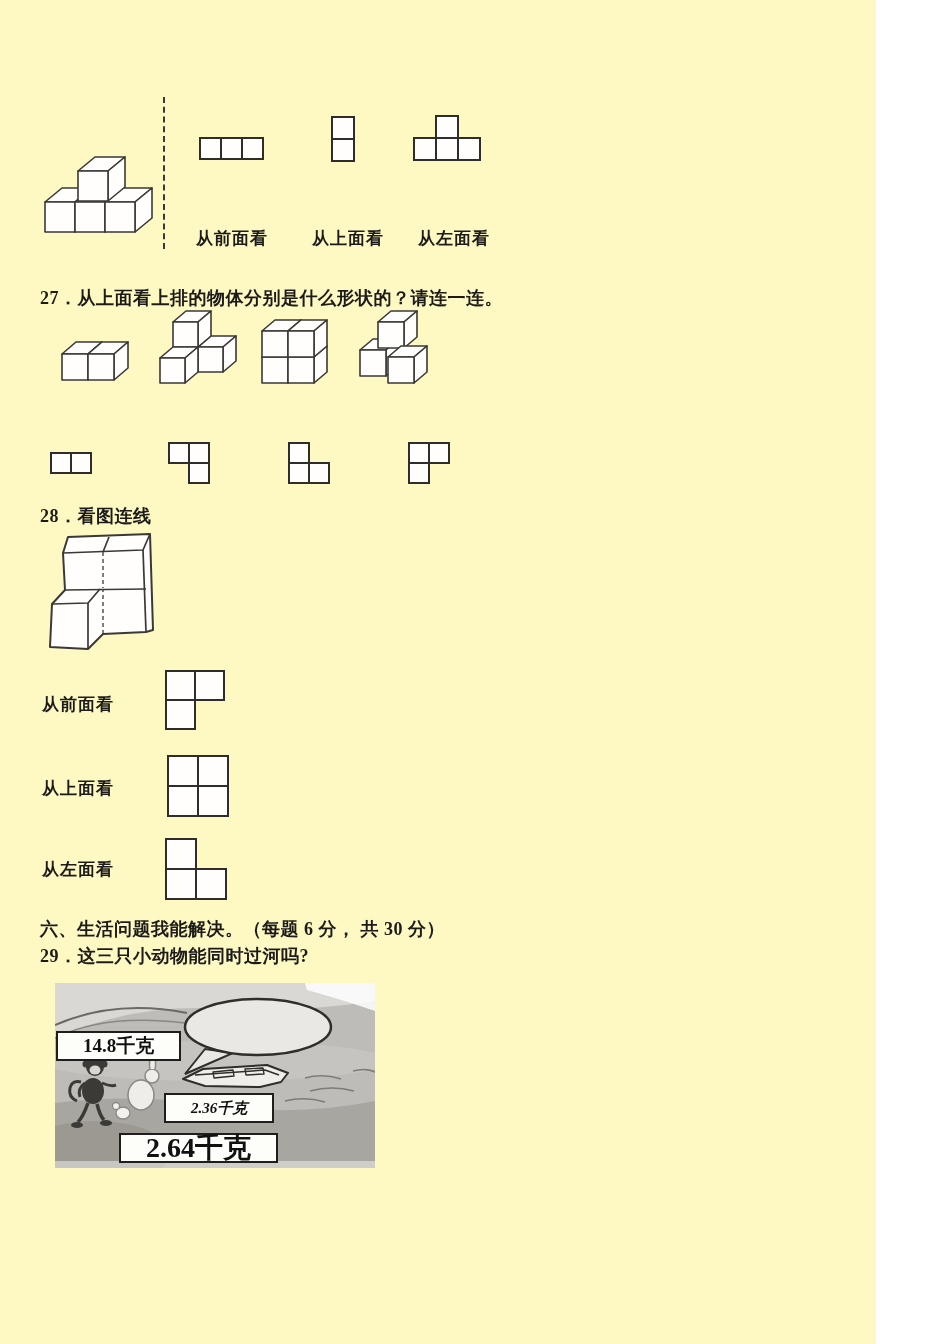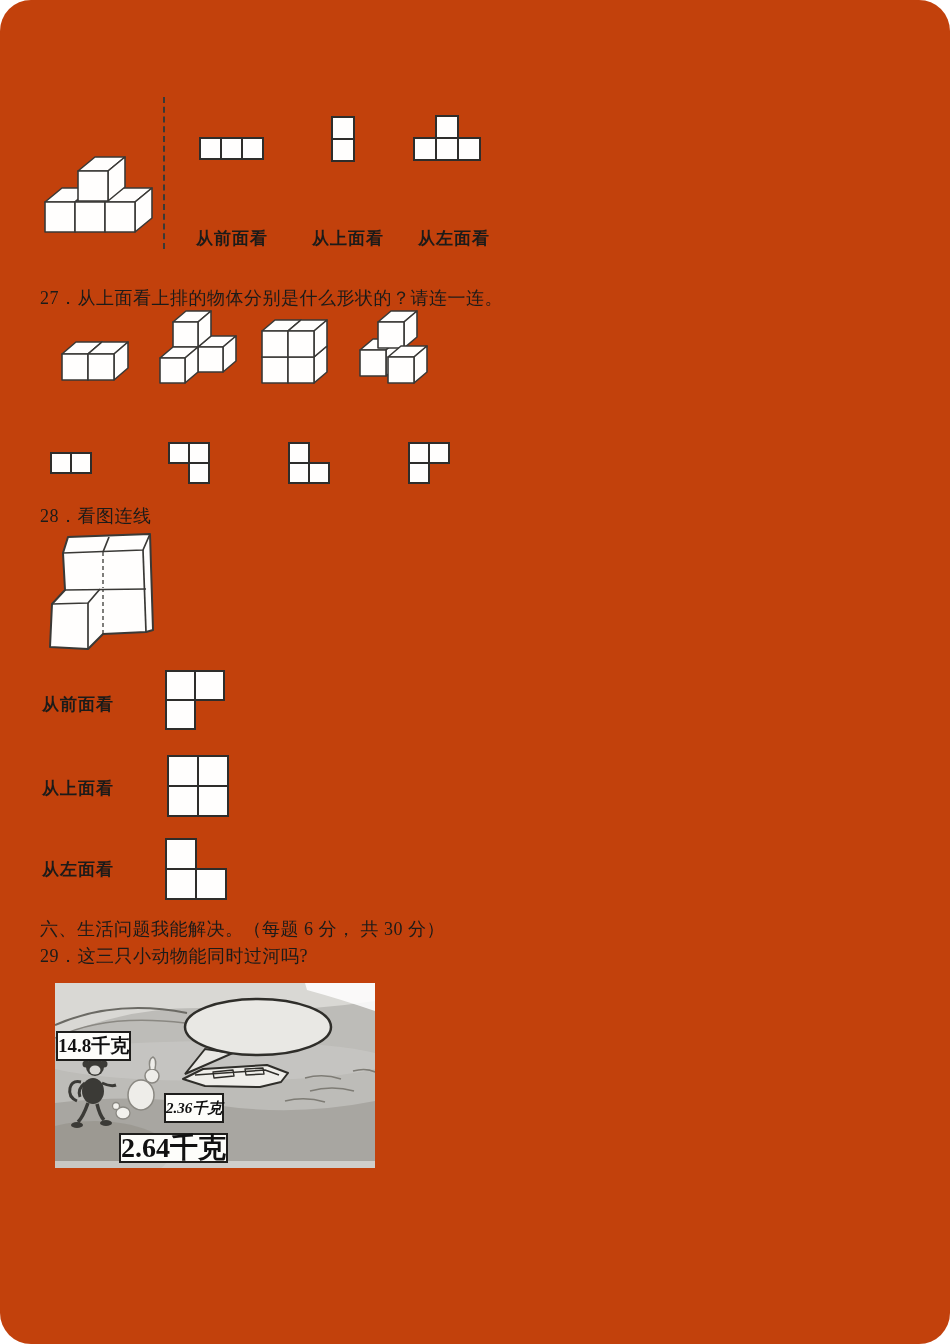--- a/index.html
+++ b/index.html
@@ -1,29 +1,29 @@
 <!DOCTYPE html>
 <html><head>
 <meta charset="utf-8">
 <style>
   html,body{margin:0;padding:0;background:#fff;}
   .page{
-    position:relative;width:950px;height:1344px;background:#c2410c;overflow:hidden;
-    font-family:"Liberation Serif","DejaVu Serif",serif;color:#1c1b19;border-radius:31px;
+    position:relative;width:876px;height:1344px;background:#fef9c3;overflow:hidden;
+    font-family:"Liberation Serif","DejaVu Serif",serif;color:#1c1b19;
   }
-  .qtext{position:absolute;font-size:17px;font-weight:400;letter-spacing:.5px;white-space:nowrap;}
+  .qtext{position:absolute;font-size:17px;font-weight:700;letter-spacing:.5px;white-space:nowrap;}
   .viewlabel{position:absolute;font-size:17px;font-weight:700;letter-spacing:1px;white-space:nowrap;}
   .dashline{position:absolute;border-left:2px dashed #3a3936;width:0;}
   .gridshape{position:absolute;}
   .gridshape .cell{position:absolute;border:2px solid #2e2d2b;background:#fffefd;box-sizing:border-box;}
   .cubefig{position:absolute;}
   .scene{position:absolute;left:55px;top:983px;width:320px;height:185px;}
   .weightbox{
     position:absolute;background:#fdfdfa;border:2px solid #1f1e1c;color:#111;
-    font-size:19px;font-weight:700;line-height:24px;padding:1px 0;white-space:nowrap;z-index:4;
+    font-size:19px;font-weight:700;line-height:24px;padding:1px 25px;white-space:nowrap;z-index:4;
   }
   .bubbletext{
     position:absolute;z-index:4;text-align:center;font-size:15.5px;font-weight:700;
     line-height:1.35;color:#1a1918;white-space:nowrap;
   }
 </style>
 </head>
 <body>
 
 <div class="page">

